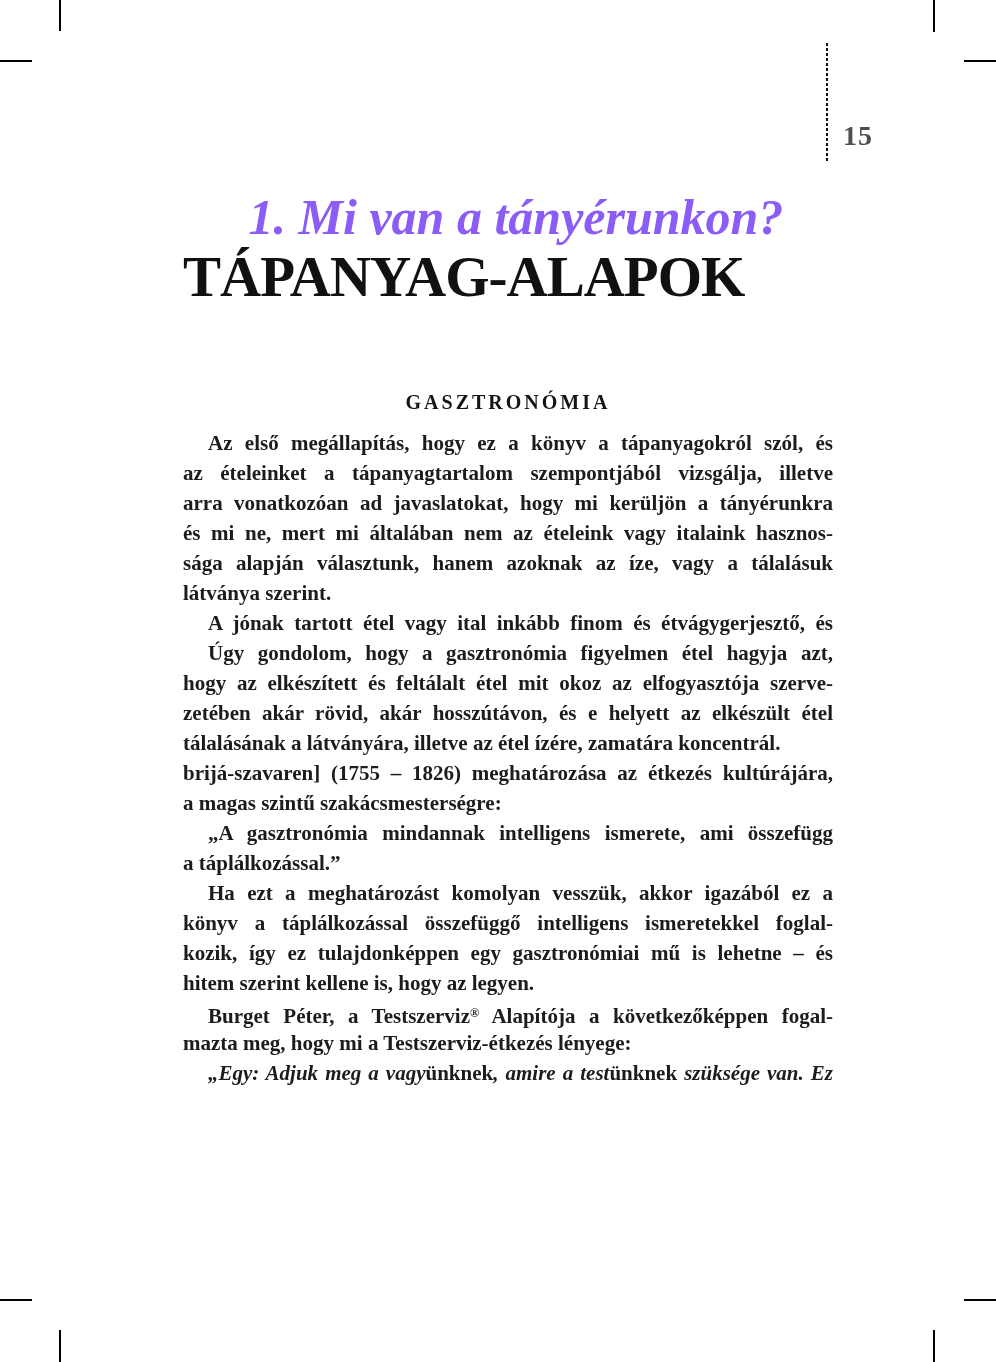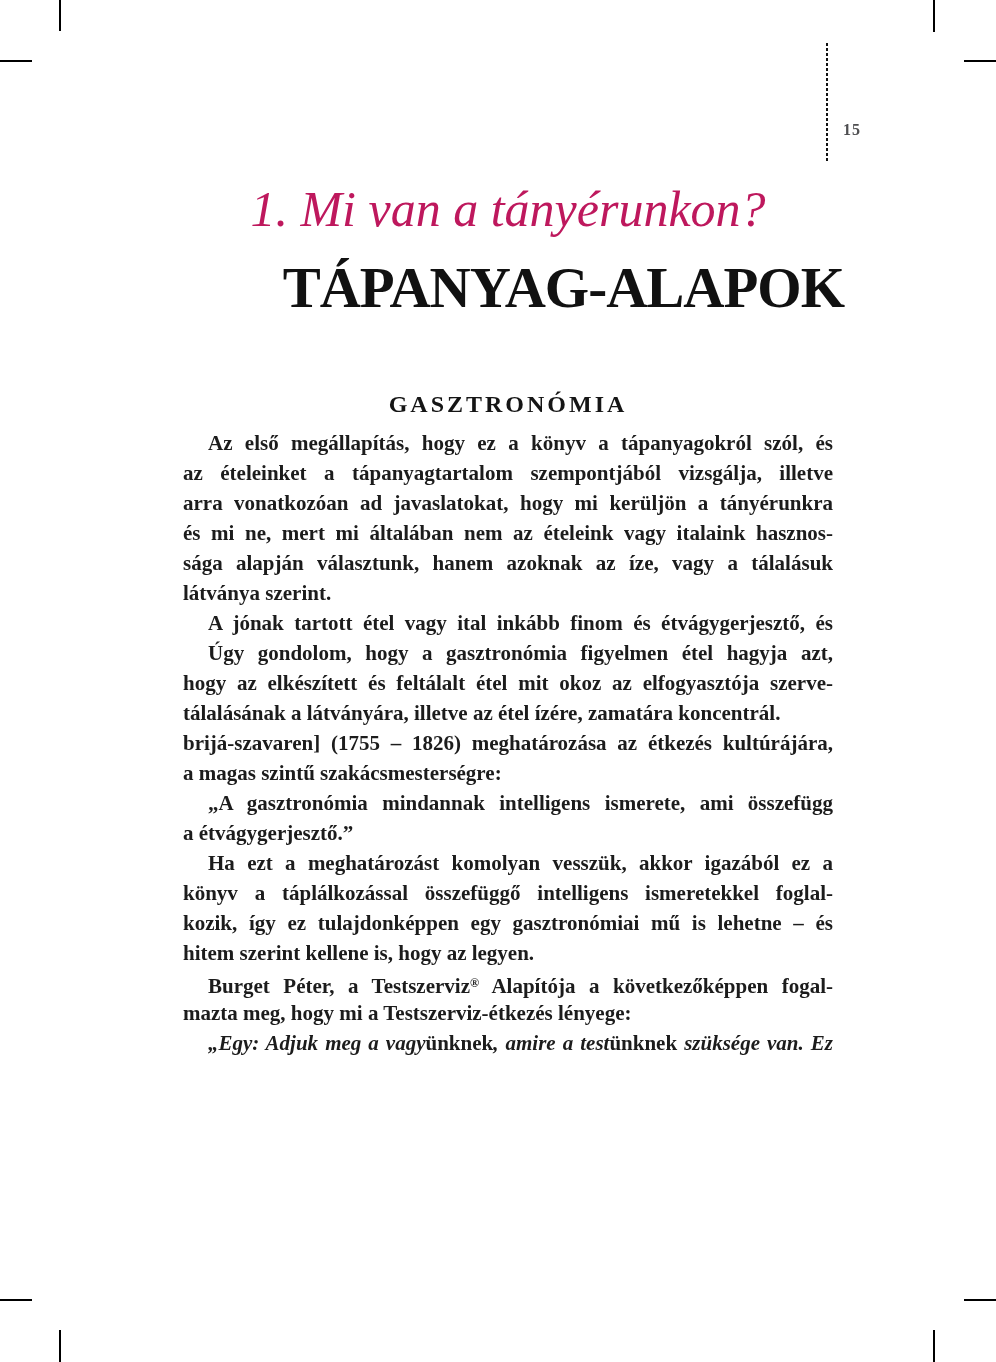--- a/index.html
+++ b/index.html
@@ -24,38 +24,38 @@
   .m-br-h{left:964px;top:1299px;width:32px;height:2px;}
   .m-br-v{left:933px;top:1330px;width:2px;height:32px;}
 
   
   .dashed-rule{
     position:absolute;left:826px;top:43px;width:2px;height:118px;
     background:repeating-linear-gradient(to bottom,#111 0 3px,transparent 3px 5px);
   }
   .folio{
     position:absolute;left:843px;top:122px;
-    font-size:16px;font-weight:700;color:#4f4f51;line-height:1;
+    font-size:28px;font-weight:700;color:#4f4f51;line-height:1;
     letter-spacing:1px;
   }
 
   .column{position:absolute;left:183px;width:650px;font-weight:bold;}
 
   .title-italic{
-    top:184px;text-align:center;font-style:italic;font-weight:400;
-    font-size:50px;line-height:1;white-space:nowrap;margin:0;color:#be185d;
+    top:184px;text-align:center;font-style:italic;font-weight:700;
+    font-size:50px;line-height:1;white-space:nowrap;margin:8px;color:#8b5cf6;
   }
   .title-caps{
-    top:246px;text-align:right;font-weight:700;
-    font-size:57px;line-height:1.1;white-space:nowrap;margin:11px;color:#111;
+    top:246px;text-align:left;font-weight:700;
+    font-size:57px;line-height:1.1;white-space:nowrap;margin:0;color:#111;
     letter-spacing:-1px;
   }
   .section-heading{
     top:392px;text-align:center;font-weight:700;
-    font-size:24px;line-height:1;margin:0;color:#151515;
+    font-size:20px;line-height:1;margin:0;color:#151515;
     letter-spacing:3px;white-space:nowrap;
   }
 
   .body-text{top:428px;font-size:21px;}
   .line{
     height:30px;line-height:30px;white-space:nowrap;
     text-align:justify;text-align-last:justify;
   }
   .line.last{text-align-last:left;}
   .line.ind{padding-left:25px;}
@@ -87,25 +87,26 @@
   <div class="column body-text">
       <div class="line ind"><span class="r-n">Az első megállapítás, hogy ez a könyv a tápanyagokról szól, és</span></div>
       <div class="line"><span class="r-n">az ételeinket a tápanyagtartalom szempontjából vizsgálja, illetve</span></div>
       <div class="line"><span class="r-n">arra vonatkozóan ad javaslatokat, hogy mi kerüljön a tányérunkra</span></div>
       <div class="line"><span class="r-n">és mi ne, mert mi általában nem az ételeink vagy italaink hasznos-</span></div>
       <div class="line"><span class="r-n">sága alapján választunk, hanem azoknak az íze, vagy a tálalásuk</span></div>
       <div class="line last"><span class="r-n">látványa szerint.</span></div>
       <div class="line ind"><span class="r-n">A jónak tartott étel vagy ital inkább finom és étvágygerjesztő, és</span></div>
       <div class="line ind"><span class="r-n">Úgy gondolom, hogy a gasztronómia figyelmen étel hagyja azt,</span></div>
       <div class="line"><span class="r-n">hogy az elkészített és feltálalt étel mit okoz az elfogyasztója szerve-</span></div>
+      <div class="line"><span class="r-n">zetében akár rövid, akár hosszútávon, és e helyett az elkészült étel</span></div>
       <div class="line last"><span class="r-n">tálalásának a látványára, illetve az étel ízére, zamatára koncentrál.</span></div>
       <div class="line"><span class="r-n">brijá-szavaren] (1755 – 1826) meghatározása az étkezés kultúrájára,</span></div>
       <div class="line last"><span class="r-n">a magas szintű szakácsmesterségre:</span></div>
       <div class="line ind"><span class="r-n">„A gasztronómia mindannak intelligens ismerete, ami összefügg</span></div>
-      <div class="line last"><span class="r-n">a étvágygerjesztő.”</span></div>
+      <div class="line last"><span class="r-n">a táplálkozással.”</span></div>
       <div class="line ind"><span class="r-n">Ha ezt a meghatározást komolyan vesszük, akkor igazából ez a</span></div>
       <div class="line"><span class="r-n">könyv a táplálkozással összefüggő intelligens ismeretekkel foglal-</span></div>
       <div class="line"><span class="r-n">kozik, így ez tulajdonképpen egy gasztronómiai mű is lehetne – és</span></div>
       <div class="line last"><span class="r-n">hitem szerint kellene is, hogy az legyen.</span></div>
       <div class="line ind"><span class="r-n">Burget Péter, a Testszerviz</span><span class="r-p">®</span><span class="r-n"> Alapítója a következőképpen fogal-</span></div>
       <div class="line last"><span class="r-n">mazta meg, hogy mi a Testszerviz-étkezés lényege:</span></div>
       <div class="line ind"><span class="r-i">„Egy: Adjuk meg a vagy</span><span class="r-n">ünknek</span><span class="r-i">, amire a test</span><span class="r-n">ünknek</span><span class="r-i"> szüksége van. Ez</span></div>
     </div>
 
 </div>

